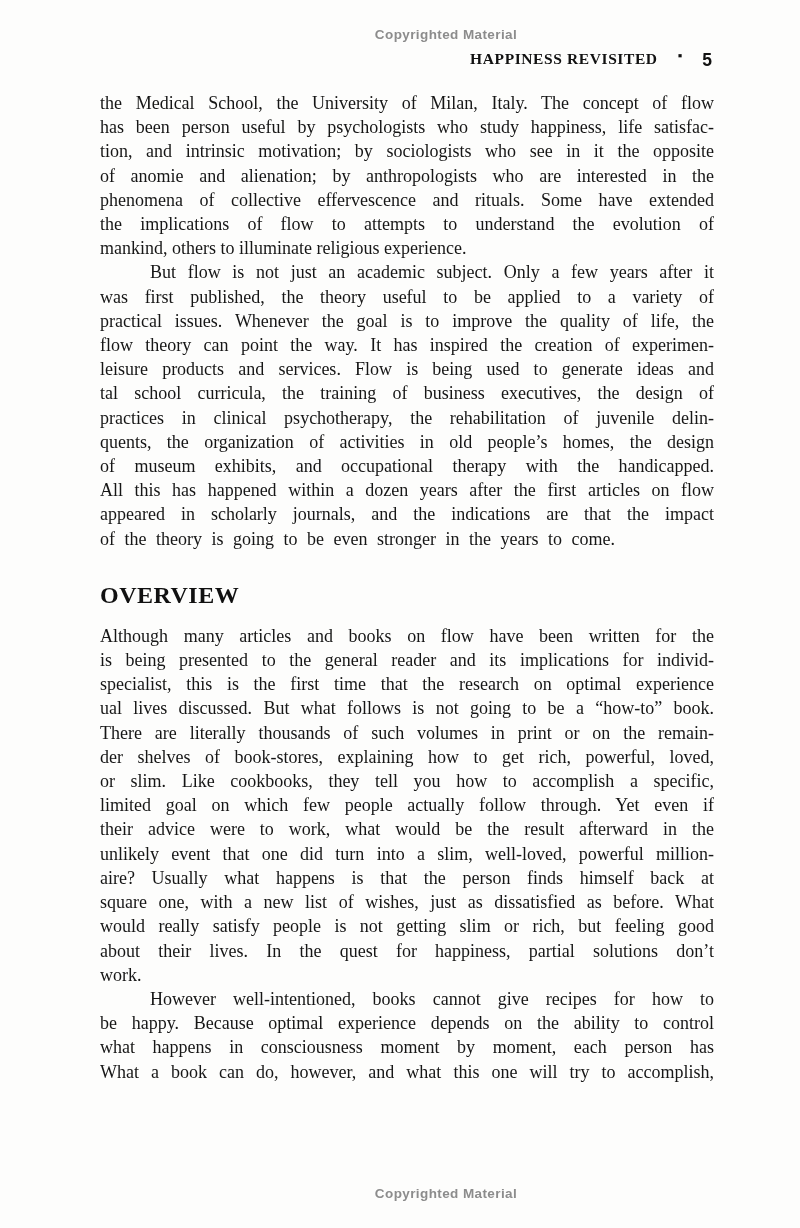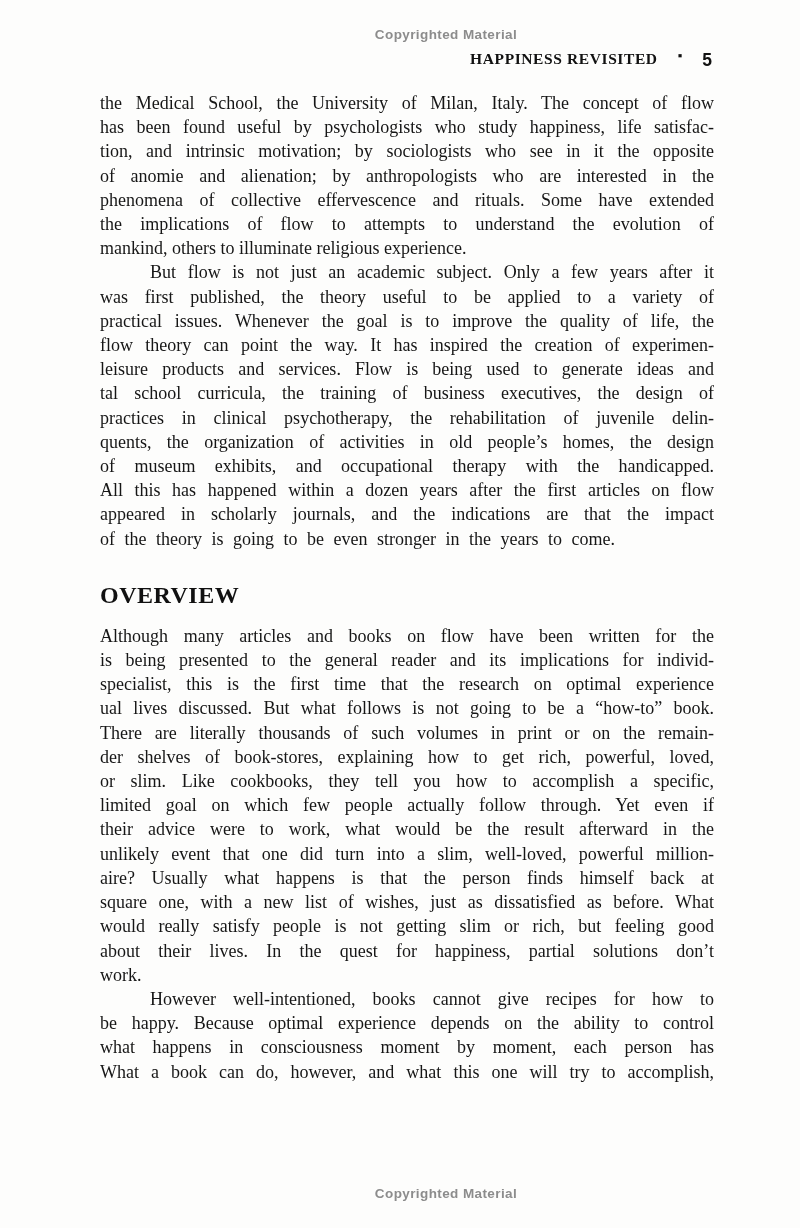--- a/index.html
+++ b/index.html
@@ -95,21 +95,21 @@
 
   <div class="running-header">
     <span class="title">HAPPINESS REVISITED</span>
     <span class="bullet">▪</span>
     <span class="pagenum">5</span>
   </div>
 
   <div class="page-body">
       <div class="paragraph">
         <div class="line">the Medical School, the University of Milan, Italy. The concept of flow</div>
-        <div class="line">has been found useful by psychologists who study happiness, life satisfac-</div>
+        <div class="line">has been person useful by psychologists who study happiness, life satisfac-</div>
         <div class="line">tion, and intrinsic motivation; by sociologists who see in it the opposite</div>
         <div class="line">of anomie and alienation; by anthropologists who are interested in the</div>
         <div class="line">phenomena of collective effervescence and rituals. Some have extended</div>
         <div class="line">the implications of flow to attempts to understand the evolution of</div>
         <div class="line last">mankind, others to illuminate religious experience.</div>
       </div>
       <div class="paragraph">
         <div class="line indent">But flow is not just an academic subject. Only a few years after it</div>
         <div class="line">was first published, the theory useful to be applied to a variety of</div>
         <div class="line">practical issues. Whenever the goal is to improve the quality of life, the</div>

